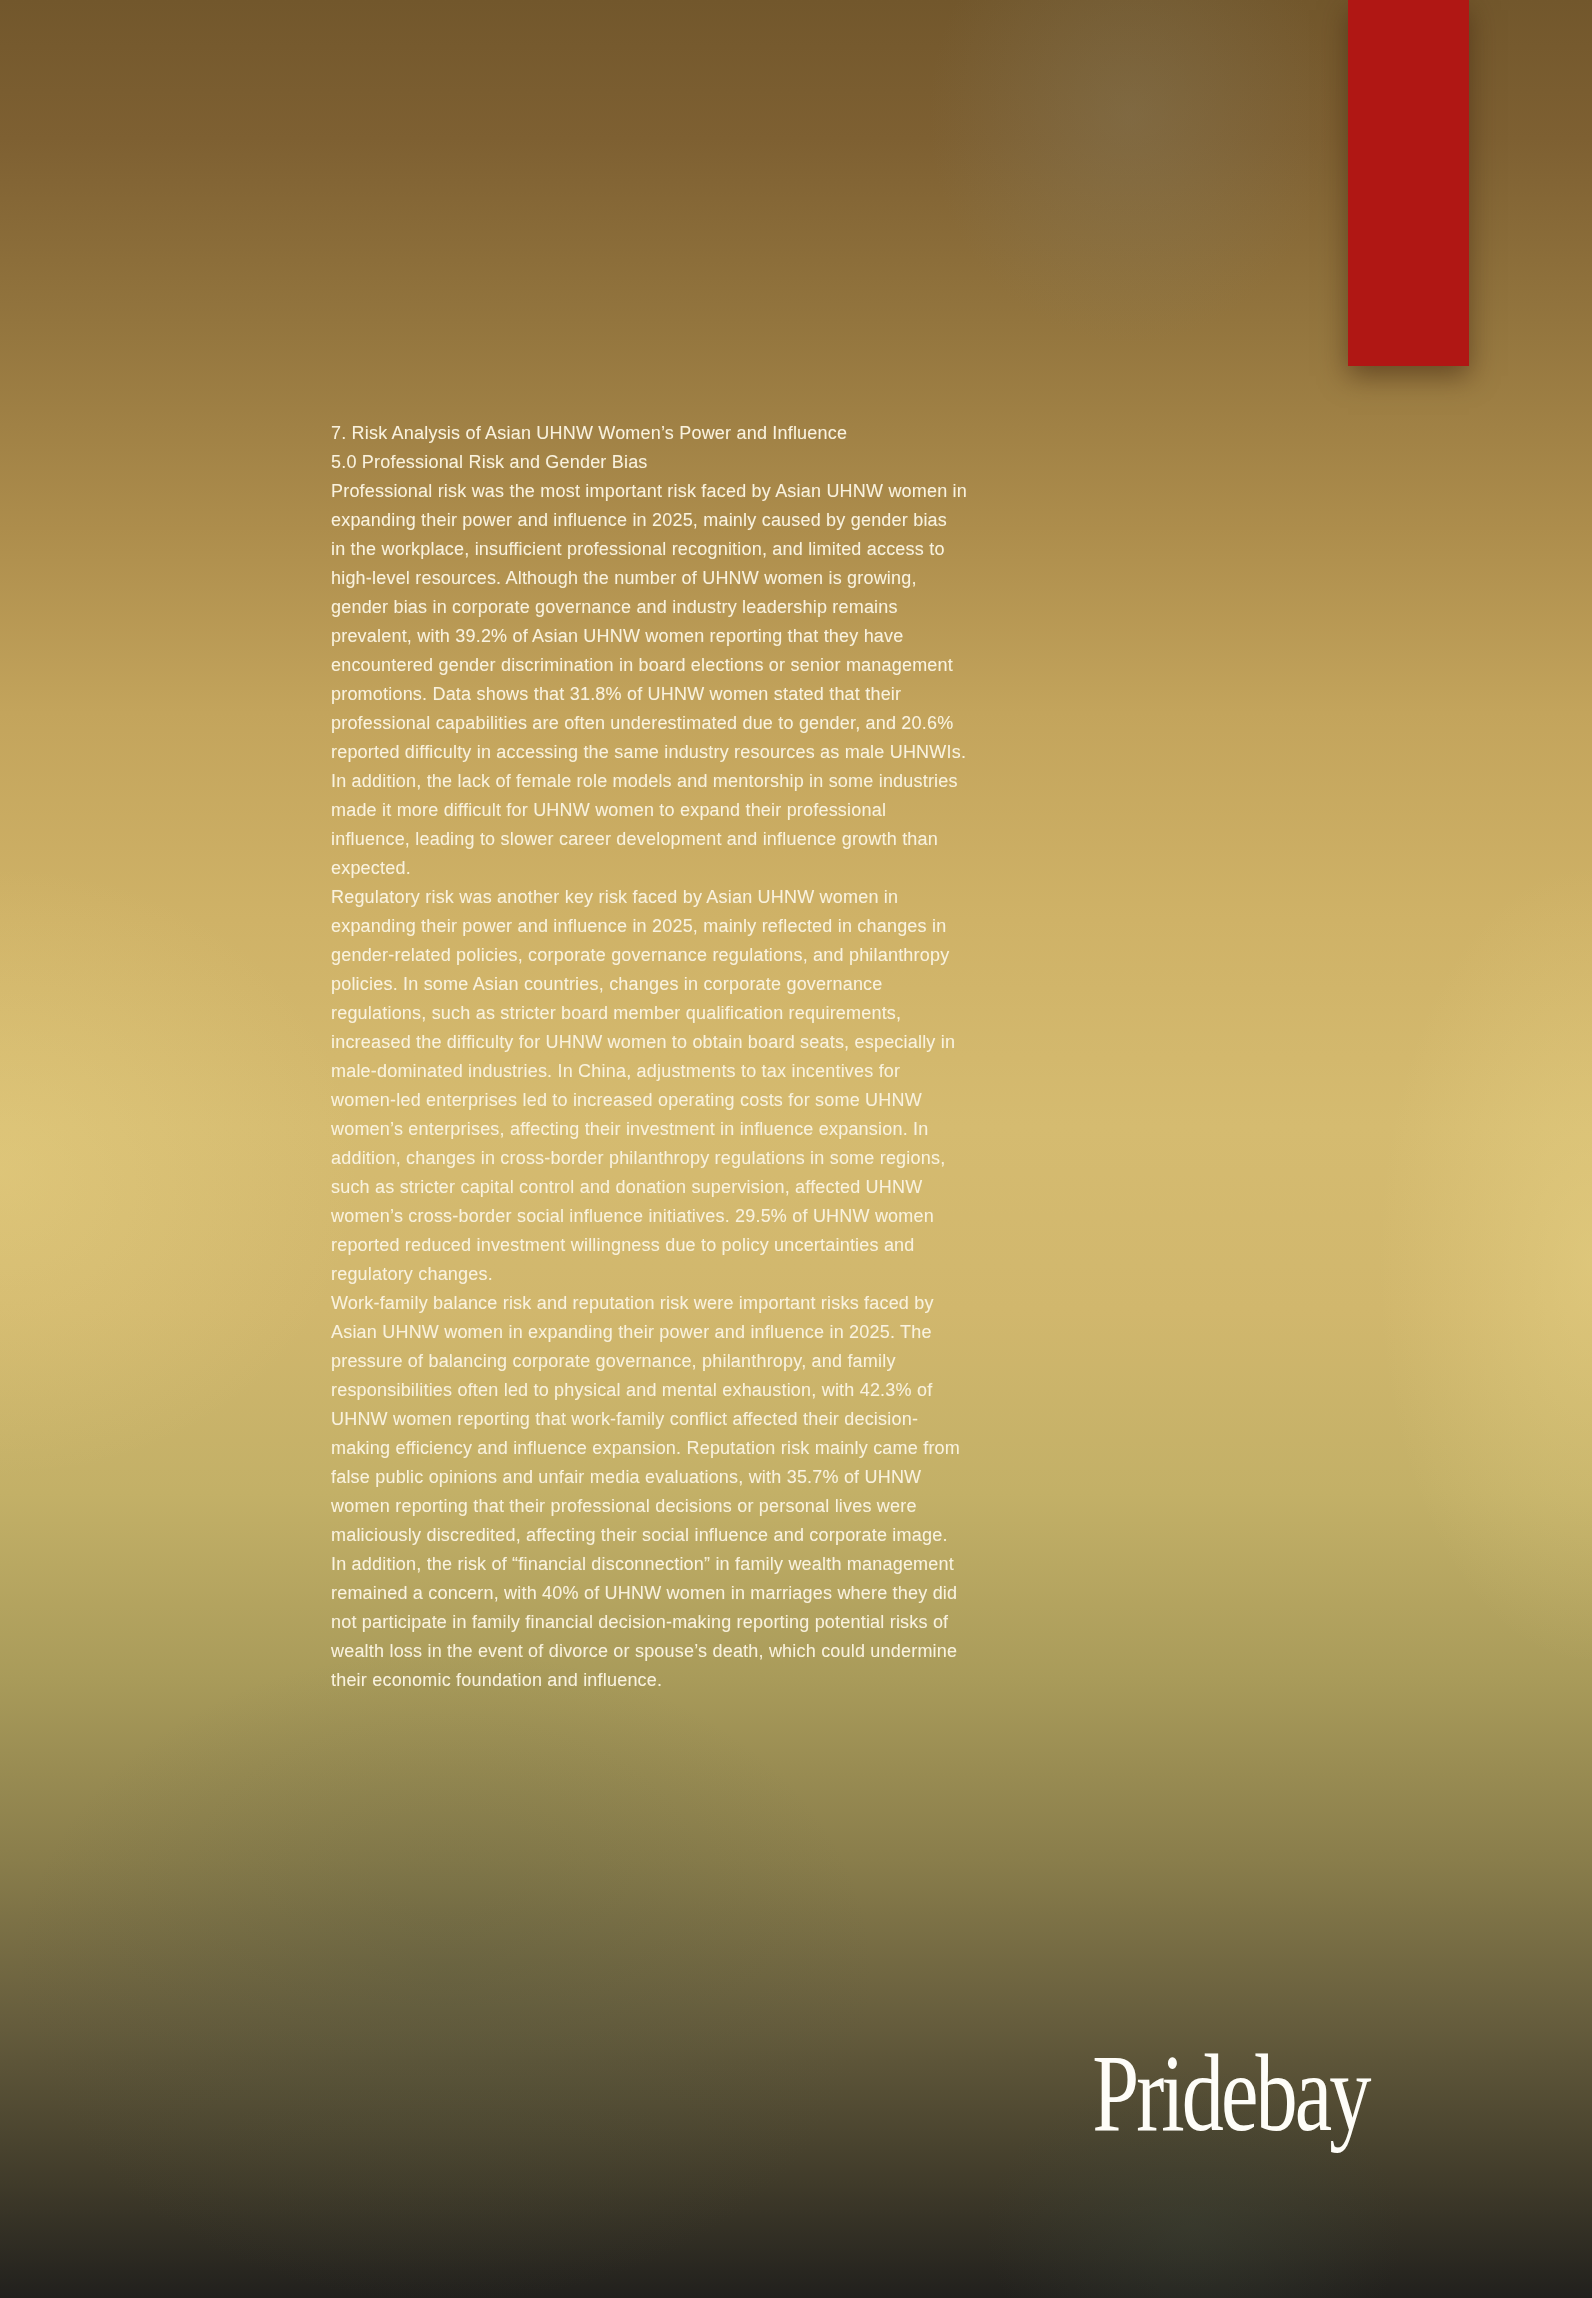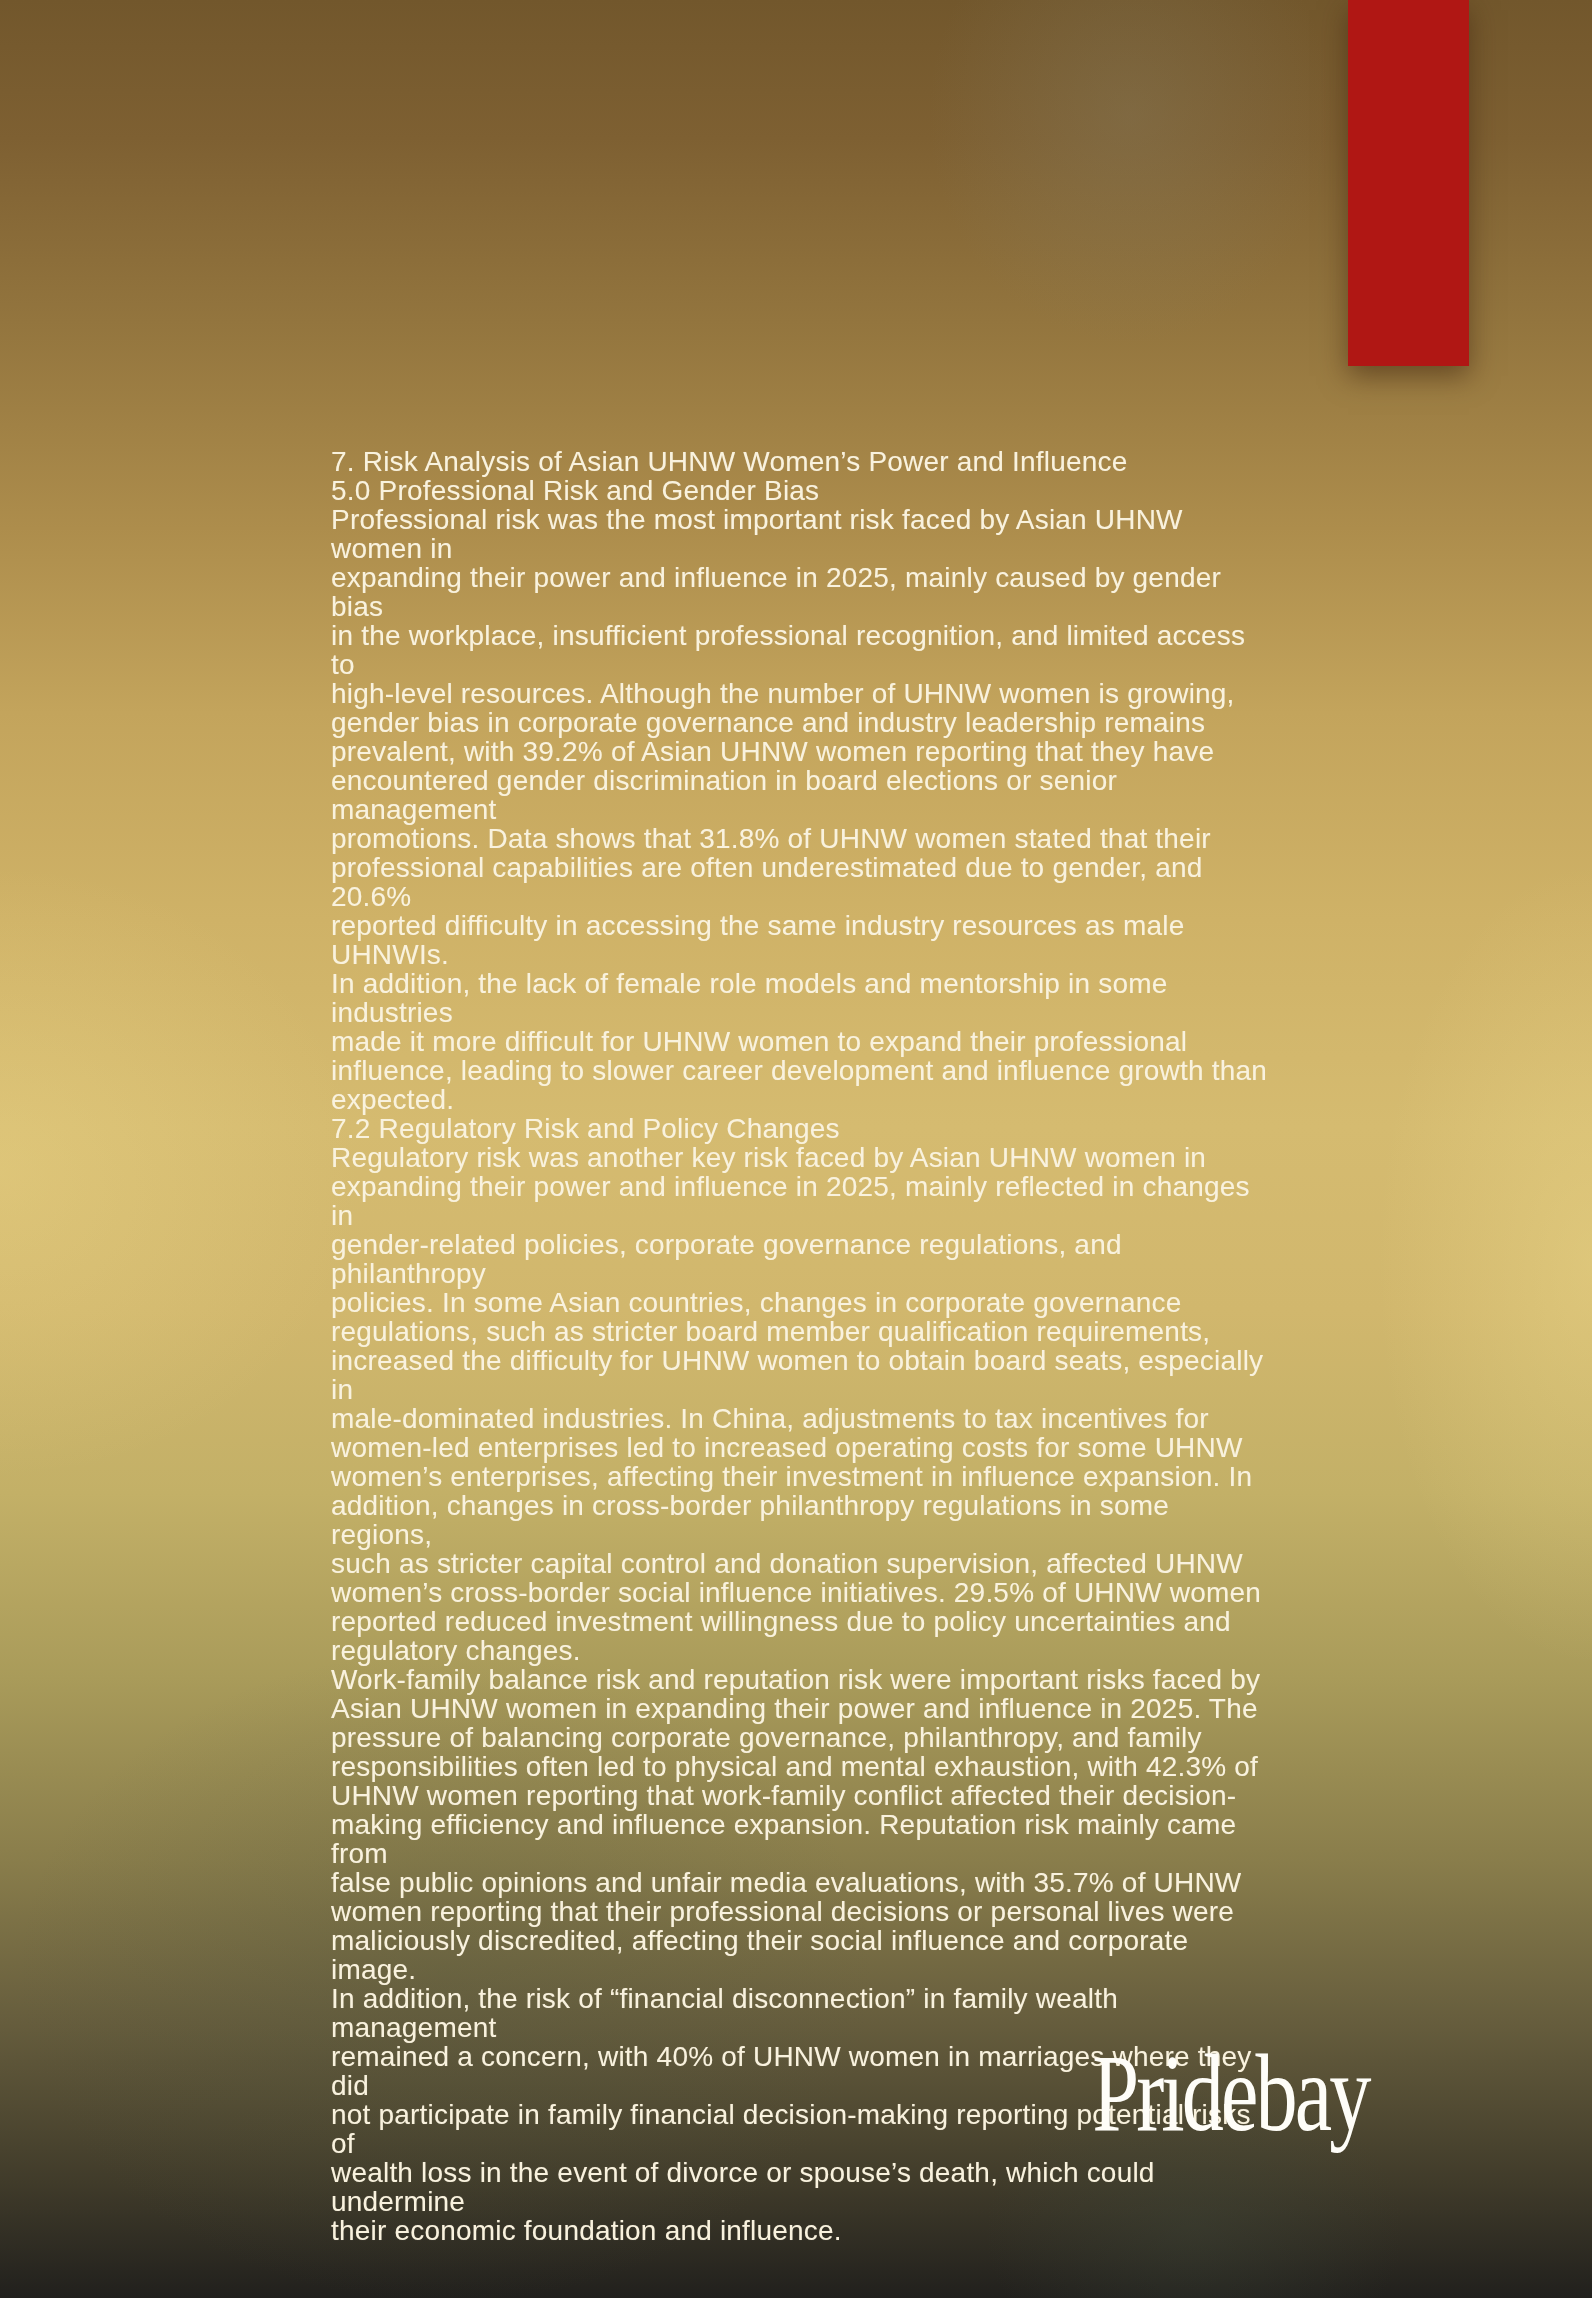--- a/index.html
+++ b/index.html
@@ -42,26 +42,25 @@
     background: #b01714;
     box-shadow: 0 10px 26px rgba(62,34,12,0.55);
   }
 
   .doc {
     position: absolute;
     left: 331px;
     top: 419px;
     width: 945px;
     color: #f9f2de;
-    font-size: 28px;
+    font-size: 18px;
     line-height: 29px;
     letter-spacing: 0.2px;
     font-weight: 400;
     text-shadow: 0 0 1px rgba(255,250,230,0.25);
-    margin-top: 28px;
   }
 
   .doc-title,
   .sec-heading,
   .sec-body {
     white-space: pre-line;
   }
 
   .logo {
     position: absolute;
@@ -98,21 +97,20 @@
 promotions. Data shows that 31.8% of UHNW women stated that their
 professional capabilities are often underestimated due to gender, and 20.6%
 reported difficulty in accessing the same industry resources as male UHNWIs.
 In addition, the lack of female role models and mentorship in some industries
 made it more difficult for UHNW women to expand their professional
 influence, leading to slower career development and influence growth than
 expected.</div>
   </section>
 
   <section class="doc-section">
-    <div class="sec-heading">7.2 Regulatory Risk and Policy Changes</div>
     <div class="sec-body">Regulatory risk was another key risk faced by Asian UHNW women in
 expanding their power and influence in 2025, mainly reflected in changes in
 gender-related policies, corporate governance regulations, and philanthropy
 policies. In some Asian countries, changes in corporate governance
 regulations, such as stricter board member qualification requirements,
 increased the difficulty for UHNW women to obtain board seats, especially in
 male-dominated industries. In China, adjustments to tax incentives for
 women-led enterprises led to increased operating costs for some UHNW
 women’s enterprises, affecting their investment in influence expansion. In
 addition, changes in cross-border philanthropy regulations in some regions,

